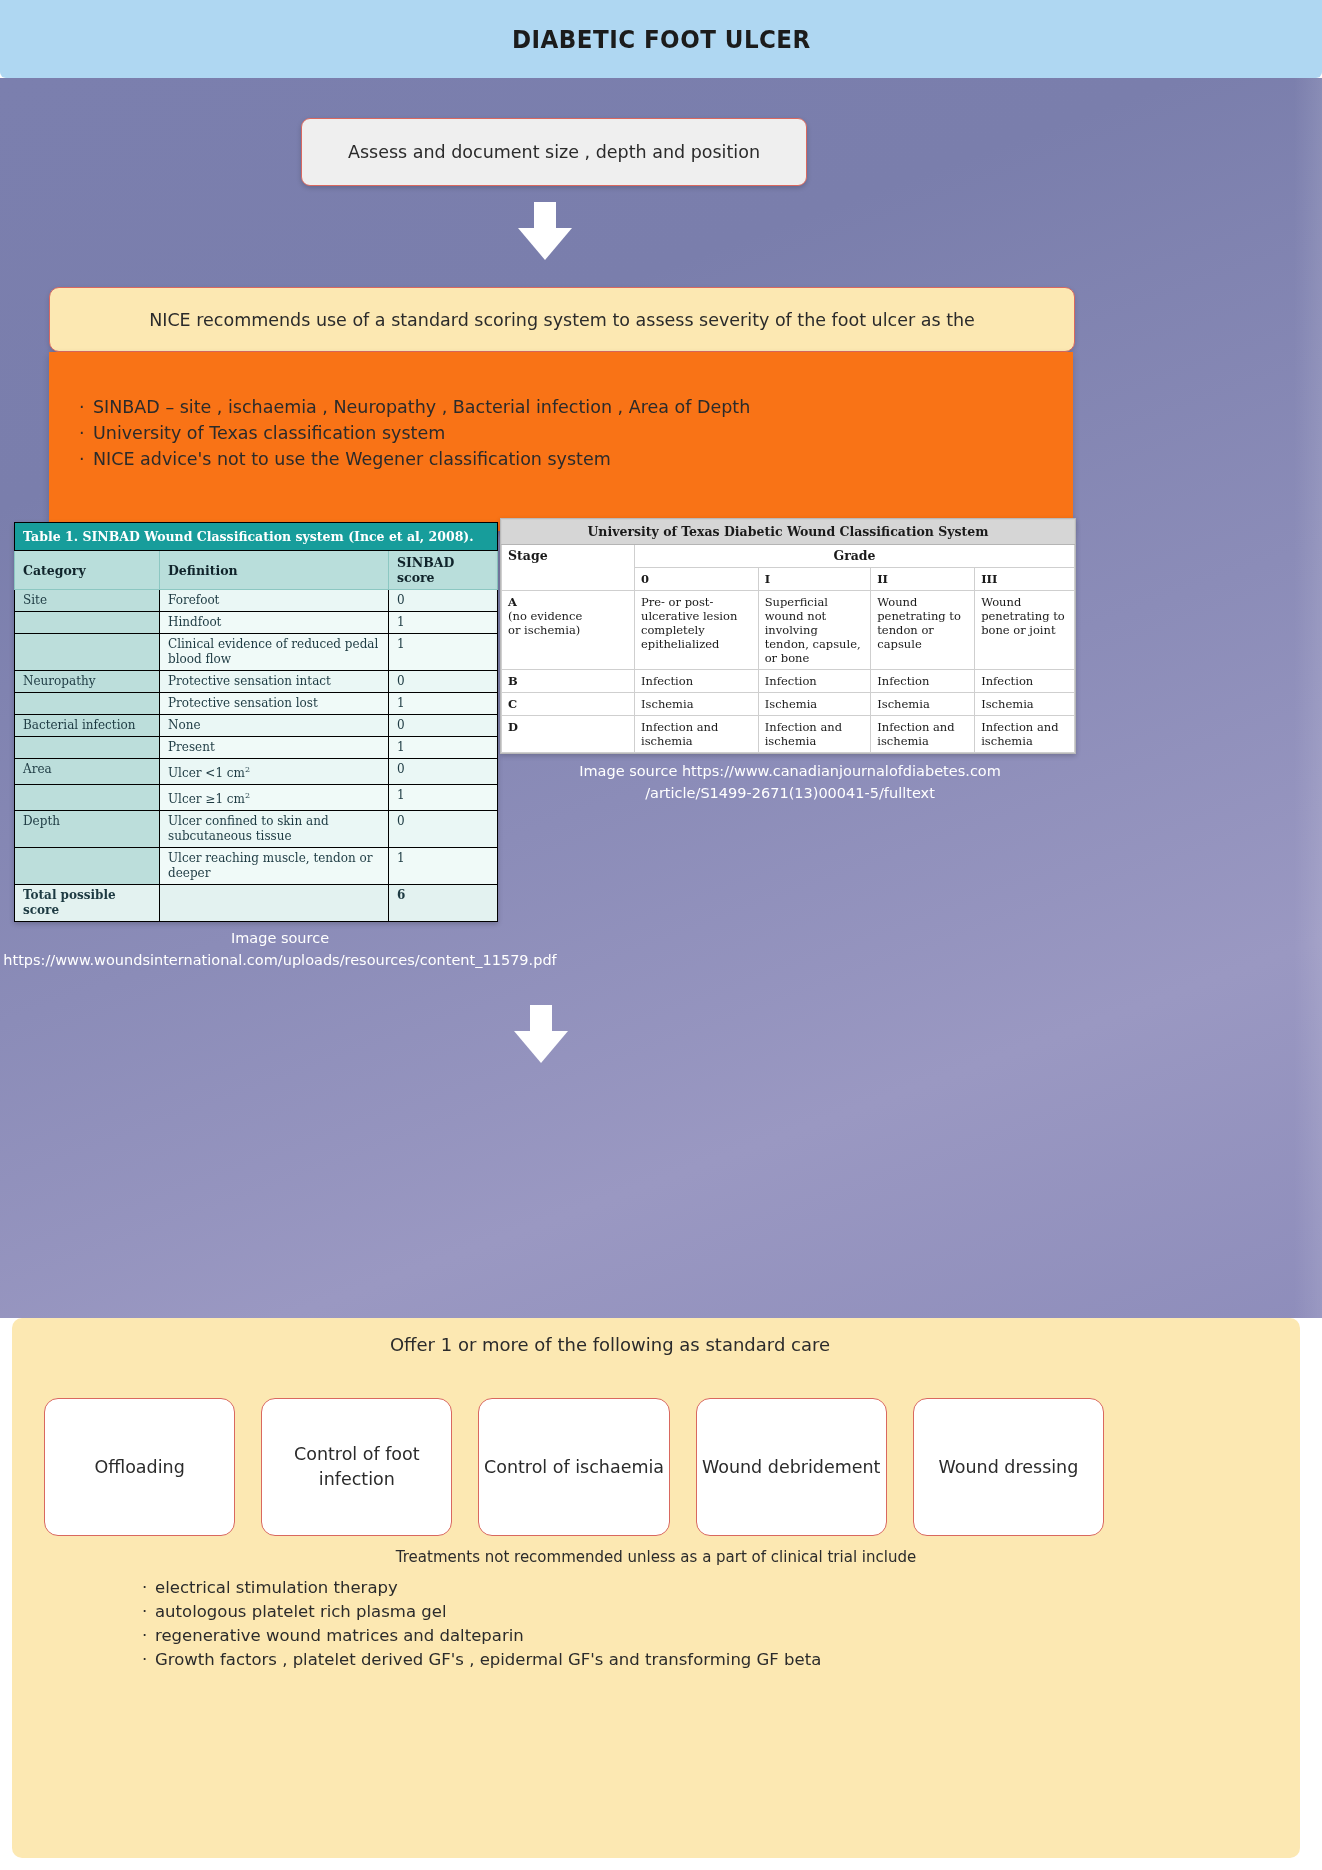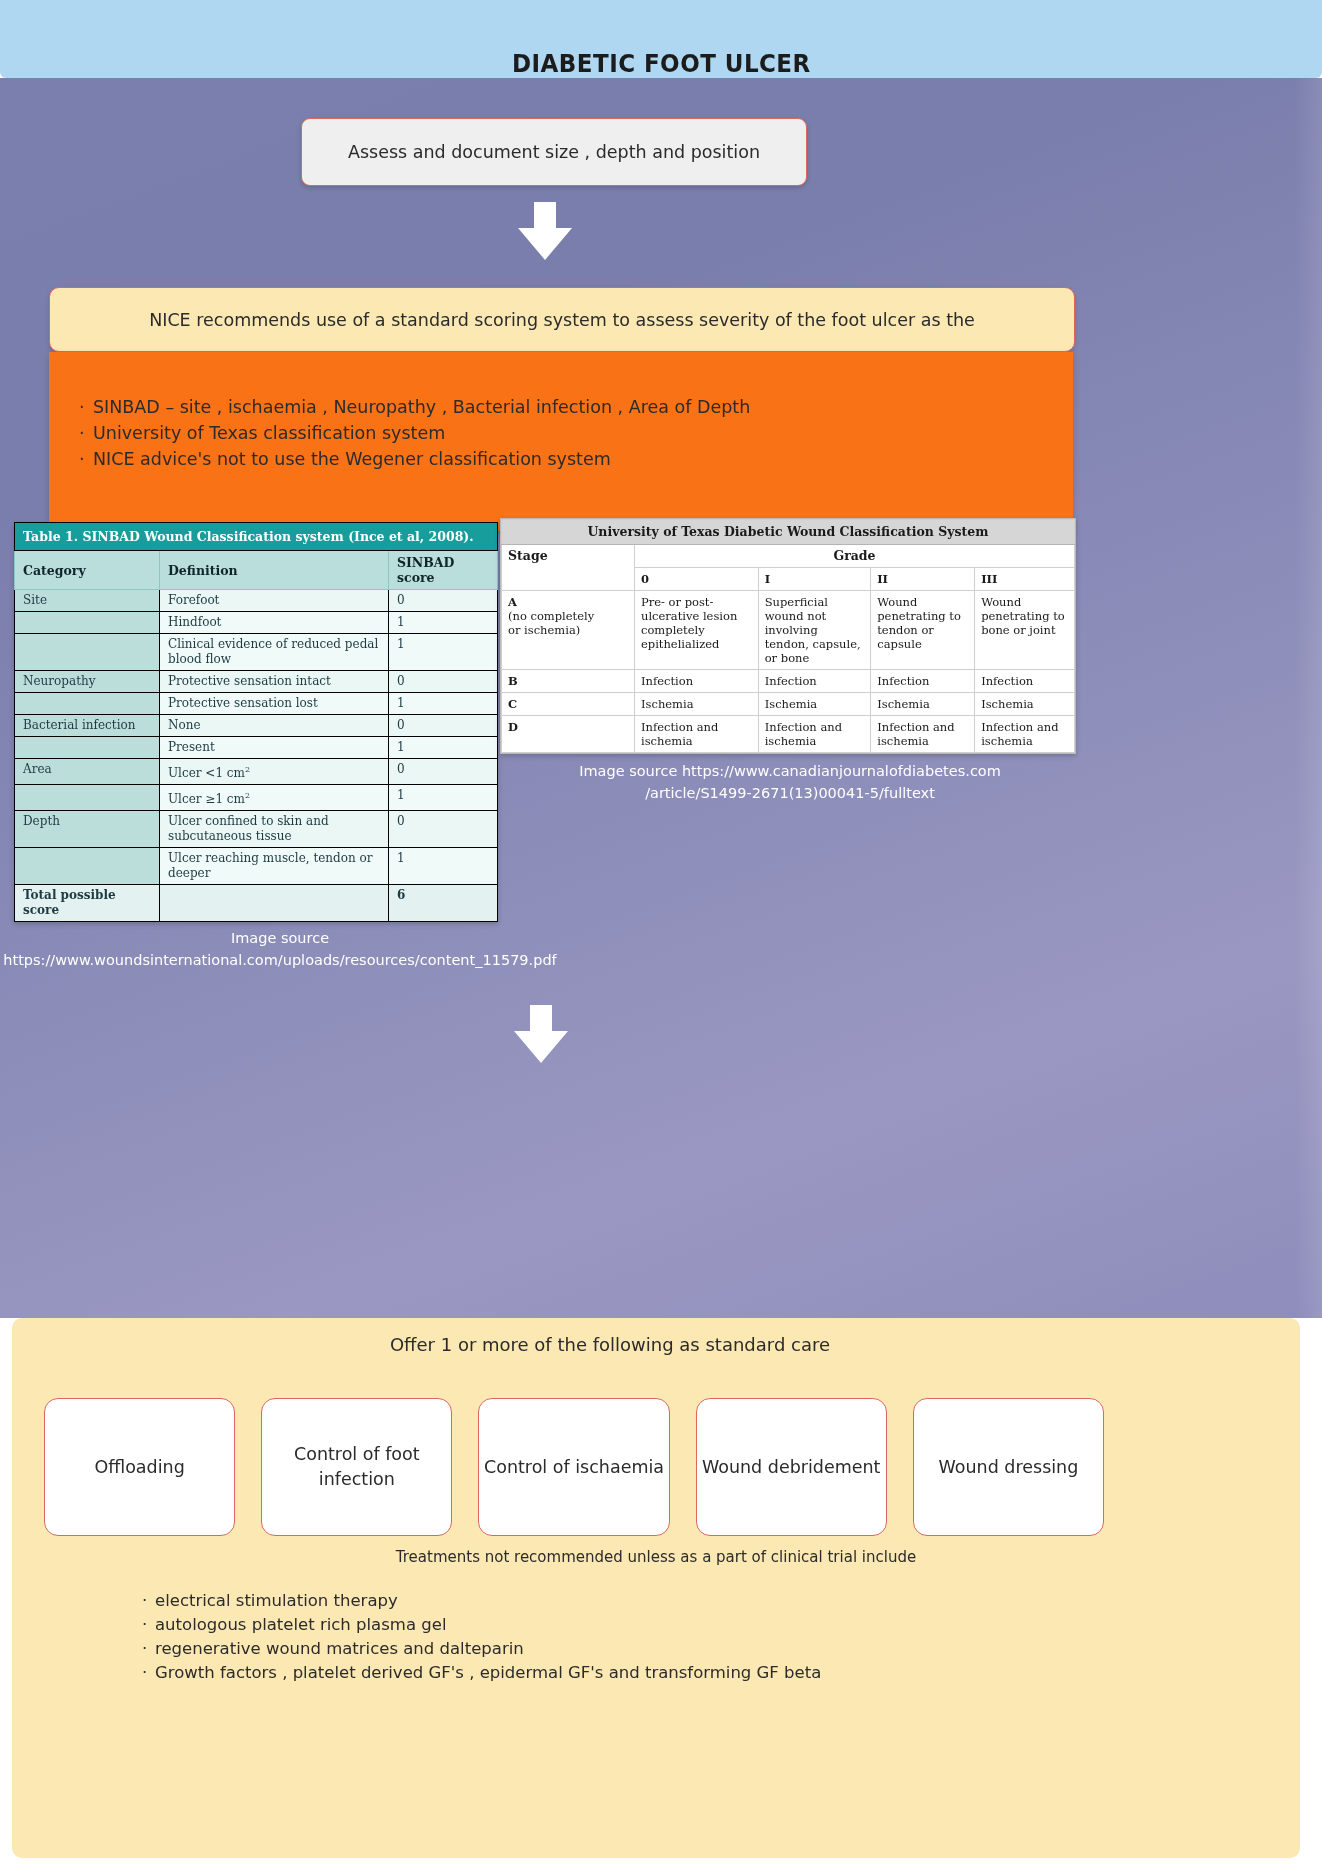--- a/index.html
+++ b/index.html
@@ -8,21 +8,21 @@
     background:#ffffff;
     font-family:"DejaVu Sans", sans-serif;
     overflow:hidden;
   }
   .page{position:relative;width:1322px;height:1870px;background:#ffffff;}
 
   
   .header{
     position:absolute;left:0;top:0;width:1322px;height:78px;
     background:#afd7f2;
-    display:flex;align-items:flex-end;justify-content:center;
+    display:flex;align-items:center;justify-content:center;
     border-radius:0 0 6px 6px;
   }
   .header-title{
     font-family:"DejaVu Sans", sans-serif;
     font-weight:bold;font-size:25px;letter-spacing:.5px;
     color:#1c1c1c;
     transform:scaleX(.92);
   }
 
   
@@ -285,21 +285,21 @@
       </tr>
       <tr>
         <td class="stage">0</td>
         <td class="stage">I</td>
         <td class="stage">II</td>
         <td class="stage">III</td>
       </tr>
       </tbody>
         <tbody id="ut-body">
           <tr>
-            <td class="stage">A<span class="sub">(no completely</span><span class="sub"> or ischemia)</span></td>
+            <td class="stage">A<span class="sub">(no evidence</span><span class="sub"> or ischemia)</span></td>
             <td>Pre- or post-ulcerative lesion completely epithelialized</td>
             <td>Superficial wound not involving tendon, capsule, or bone</td>
             <td>Wound penetrating to tendon or capsule</td>
             <td>Wound penetrating to bone or joint</td>
           </tr>
           <tr>
             <td class="stage">B</td>
             <td>Infection</td>
             <td>Infection</td>
             <td>Infection</td>
@@ -339,21 +339,21 @@
     <div class="cards" style="top:72px;">
       <div class="card">Offloading</div>
       <div class="card">Control of foot infection</div>
       <div class="card">Control of ischaemia</div>
       <div class="card">Wound debridement</div>
       <div class="card">Wound dressing</div>
     </div>
 
     <div class="not-rec" style="top:230px;">Treatments not recommended unless as a part of clinical trial include</div>
 
-    <div class="not-list" style="top:271px;" id="not-rec-list">
+    <div class="not-list" style="top:258px;" id="not-rec-list">
         <div class="li"><span class="b">·</span><span>electrical stimulation therapy</span></div>
         <div class="li"><span class="b">·</span><span>autologous platelet rich plasma gel</span></div>
         <div class="li"><span class="b">·</span><span>regenerative wound matrices and dalteparin</span></div>
         <div class="li"><span class="b">·</span><span>Growth factors , platelet derived GF's , epidermal GF's and transforming GF beta</span></div>
       </div>
   </div>
 
 </div>
 
 </body></html>

